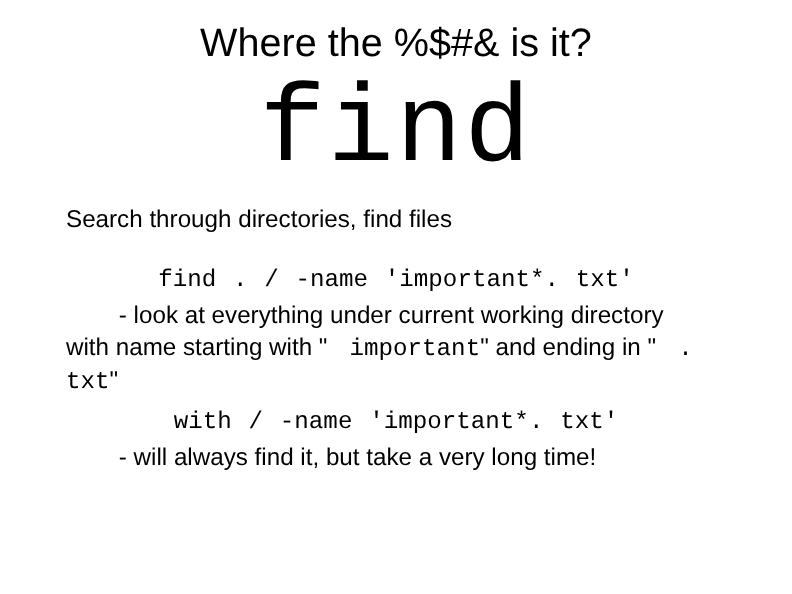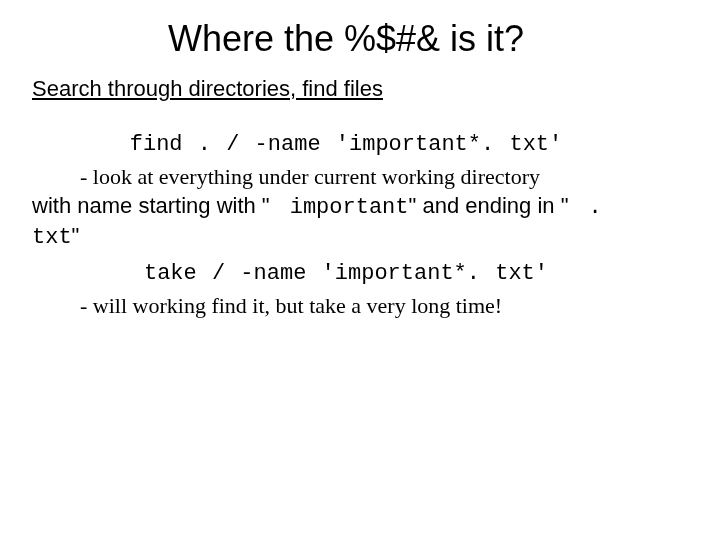--- a/index.html
+++ b/index.html
@@ -7,66 +7,66 @@
     padding: 0;
     width: 720px;
     height: 540px;
     background: #ffffff;
     font-family: Arial, Helvetica, sans-serif;
     color: #000000;
     overflow: hidden;
   }
   .slide {
     box-sizing: border-box;
-    padding: 18px 60px 0 32px;
+    padding: 18px 60px 0 60px;
   }
   .title {
     text-align: center;
     font-size: 36px;
     font-weight: 400;
     margin: 0 0 10px 0;
   }
   .command-name {
     text-align: center;
     font-family: "Courier New", Courier, monospace;
     font-size: 100px;
     letter-spacing: 2px;
     line-height: 1.0;
     margin: 0 0 6px 0;
   }
   .subtitle {
     font-size: 22px;
     margin: 16px 0 30px 0;
-    text-decoration: underline;
   }
   .example {
     font-family: "Courier New", Courier, monospace;
     font-size: 22px;
     margin: 0 0 6px 0;
     word-spacing: 2px;
     text-align: center;
   }
   .desc {
     font-size: 22px;
     margin: 0 0 8px 0;
     line-height: 1.3;
   }
-  .indent { padding-left: 48px; display: block; font-family: Liberation Serif, serif; }
+  .indent { padding-left: 48px; display: block; }
   .mono { font-family: "Courier New", Courier, monospace; margin-left: 20px; }
 </style>
 </head>
 <body>
 
 <div class="slide">
   <h1 class="title">Where the %$#&amp; is it?</h1>
+  <div class="command-name">find</div>
   <p class="subtitle">Search through directories, find files</p>
 
   <p class="example">find . / -name 'important*. txt'</p>
   <p class="desc">
     <span class="indent">- look at everything under current working directory</span>
     <span>with name starting with "</span><span class="mono">important</span><span>" and ending in "</span><span class="mono">. txt</span><span>"</span>
   </p>
 
-  <p class="example">take / -name 'important*. txt'</p>
+  <p class="example">with / -name 'important*. txt'</p>
   <p class="desc">
-    <span class="indent">- will working find it, but take a very long time!</span>
+    <span class="indent">- will always find it, but take a very long time!</span>
   </p>
 </div>
 
 </body></html>

